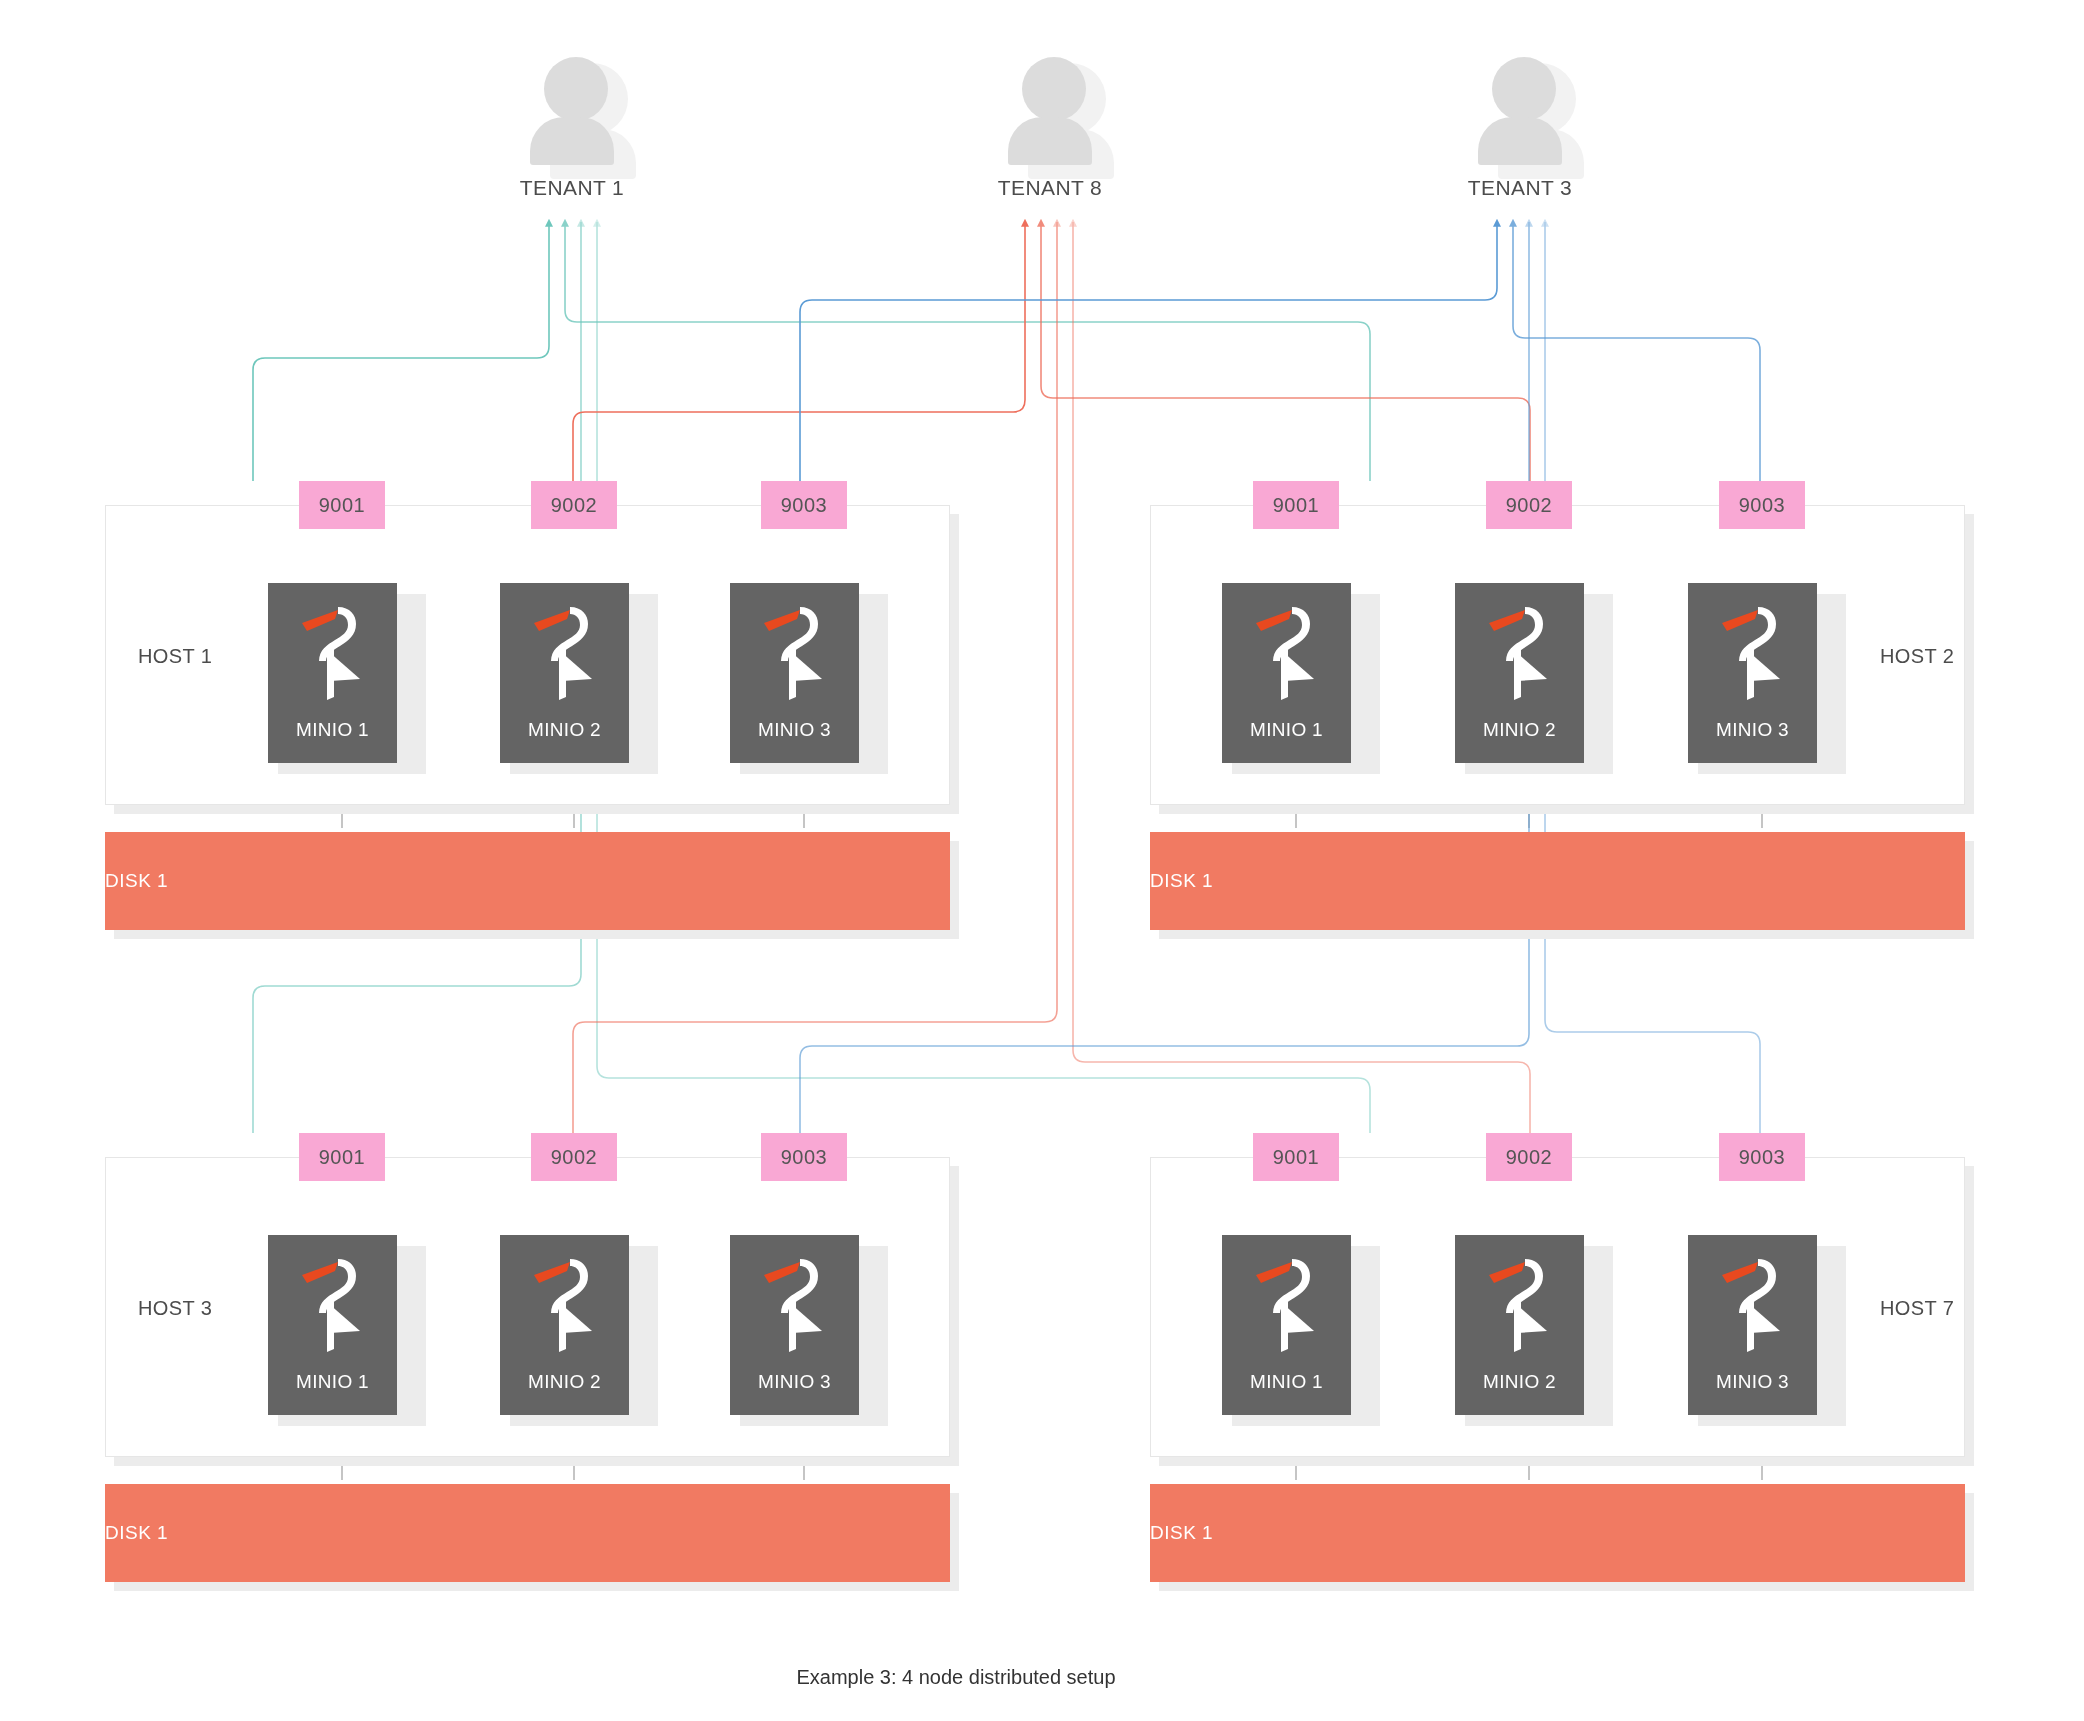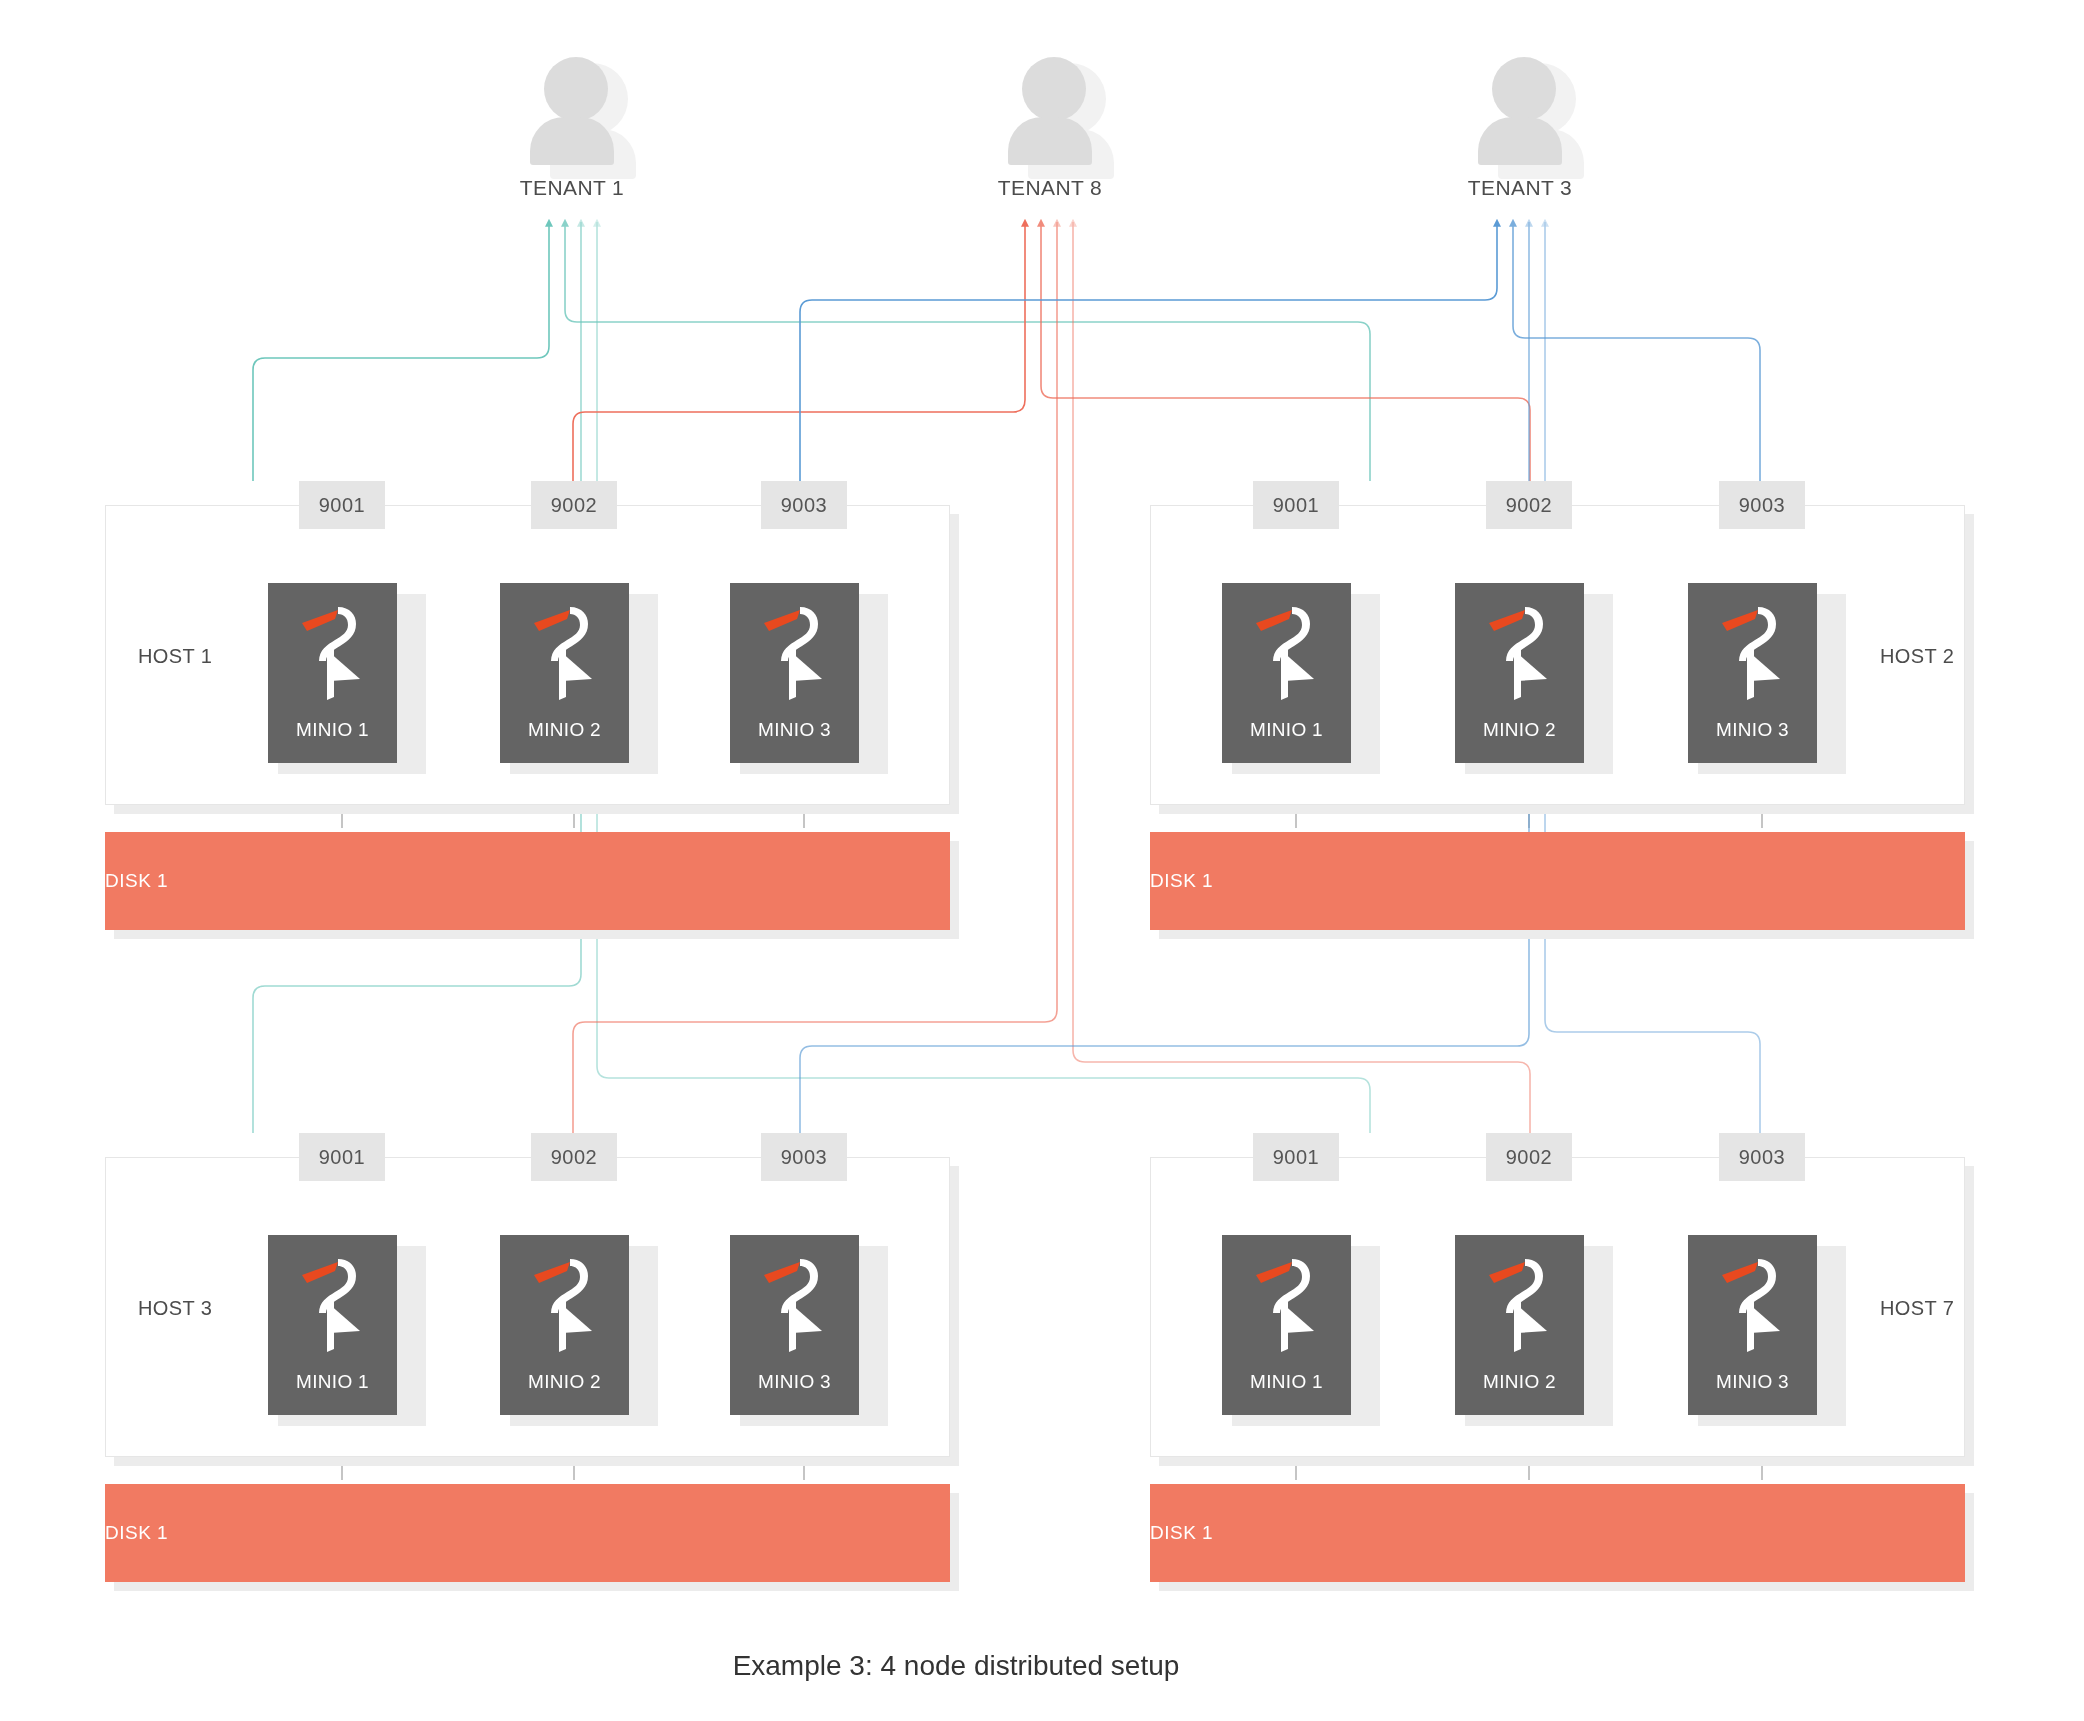--- a/index.html
+++ b/index.html
@@ -24,31 +24,31 @@
   .host-label{position:absolute;font-size:20px;color:#4c4c4c;letter-spacing:.4px;white-space:nowrap;}
 
   
   .node{position:absolute;width:148px;height:180px;}
   .node-shadow{position:absolute;left:10px;top:11px;width:148px;height:180px;background:#ececec;}
   .node-box{position:absolute;left:0;top:0;width:129px;height:180px;background:#646464;}
   .node-logo{position:absolute;left:50%;top:18px;transform:translateX(-50%);width:78px;height:104px;}
   .node-label{position:absolute;left:0;bottom:22px;width:100%;text-align:center;color:#fff;font-size:19px;letter-spacing:.3px;}
 
   
-  .port{position:absolute;width:86px;height:48px;background:#e5e5e5;display:flex;align-items:center;
+  .port{position:absolute;width:86px;height:48px;background:#f9a8d4;display:flex;align-items:center;
         justify-content:center;font-size:20px;color:#555;letter-spacing:.5px;}
 
   
   .disk-wrap{position:absolute;}
   .disk-shadow{position:absolute;left:9px;top:9px;width:100%;height:100%;background:#ececec;}
   .disk-box{position:absolute;left:0;top:0;width:100%;height:100%;background:#f17a62;
             display:flex;align-items:center;}
   .disk-label{color:#fff;font-size:19px;letter-spacing:.5px;}
 
-  .caption{position:absolute;left:0;width:1912px;text-align:center;font-size:28px;color:#333;}
+  .caption{position:absolute;left:0;width:1912px;text-align:center;font-size:20px;color:#333;margin-top:16px;}
 </style>
 </head>
 <body>
 
 <div id="stage">
 
   <svg id="wires" viewBox="0 0 2084 1721" xmlns="http://www.w3.org/2000/svg">
       <defs>
         <marker id="arw-0a" viewBox="0 0 10 10" refX="6" refY="5" markerWidth="5" markerHeight="5" orient="auto-start-reverse">
           <path d="M0 0 L10 5 L0 10 z" fill="#6ec7bc" opacity="1"></path>

